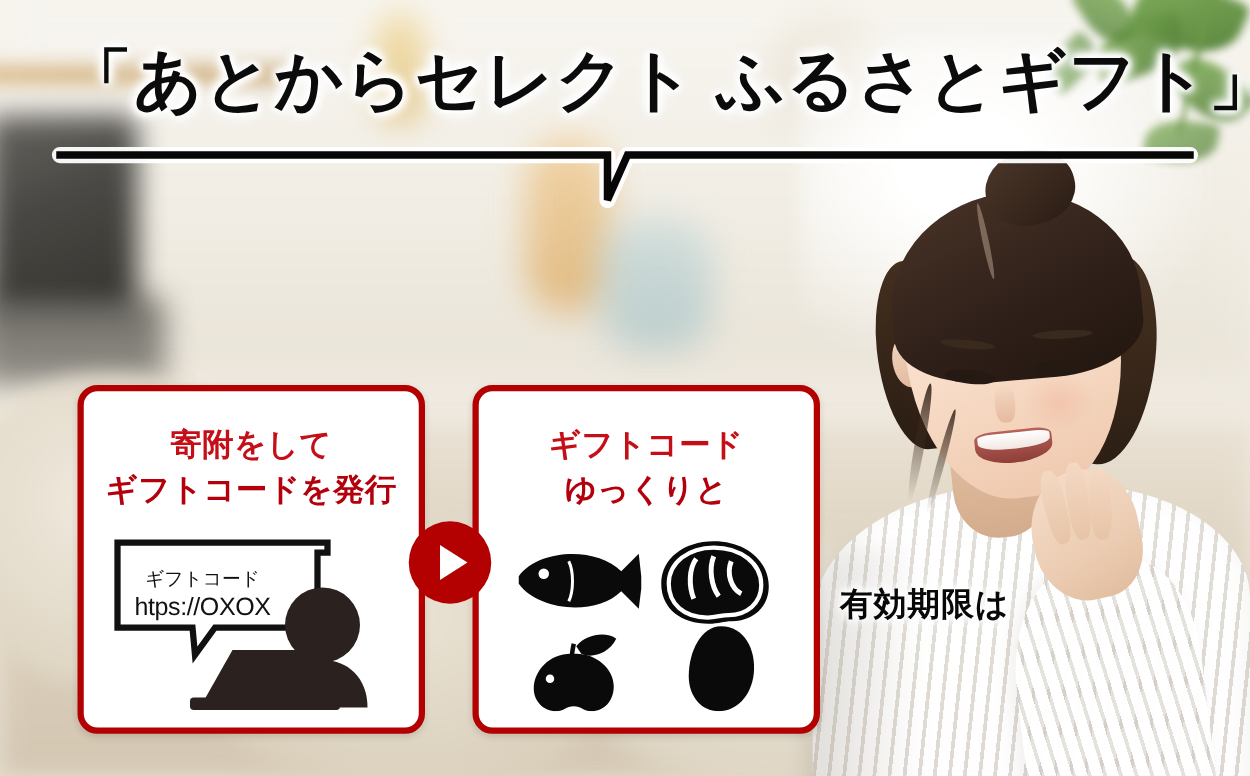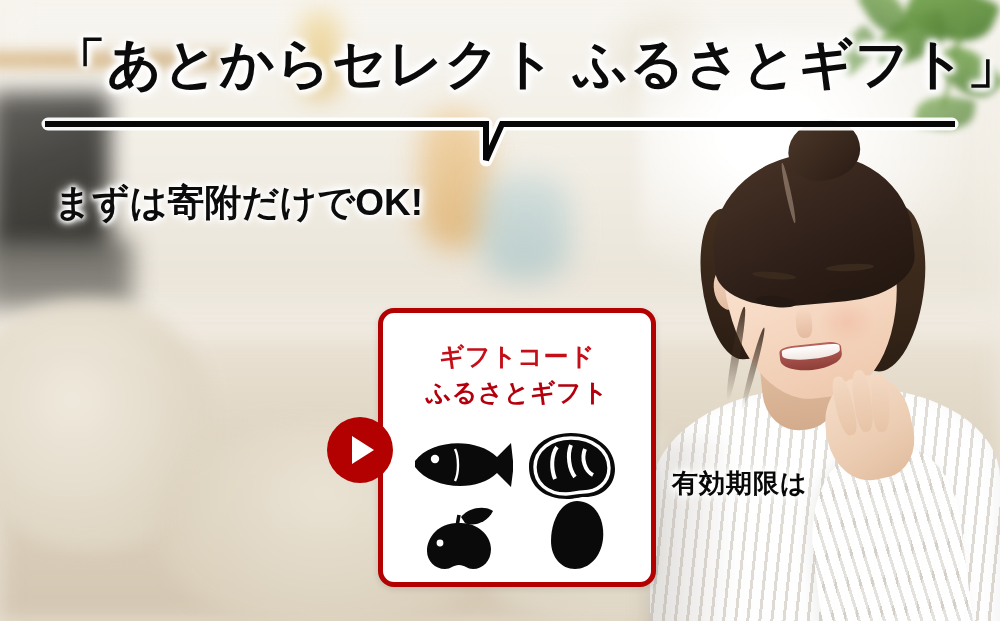--- a/index.html
+++ b/index.html
@@ -450,32 +450,59 @@
   <div class="headline">「あとからセレクト ふるさとギフト」とは</div>
 
   <div class="rule-wrap">
     <svg width="920" height="64" viewBox="0 0 920 64">
       <path d="M8 14 L446 14 L446 50 L462 14 L912 14" fill="none" stroke="#ffffff" stroke-width="13" stroke-linecap="round" stroke-linejoin="round" opacity="0.95"></path>
       <path d="M8 14 L446 14 L446 50 L462 14 L912 14" fill="none" stroke="#070707" stroke-width="6" stroke-linecap="square" stroke-linejoin="miter"></path>
     </svg>
   </div>
 
   <div class="subtitle">
-    <div>まずは寄附だけでOK!</div>
-  </div>
-
+  </div>
+
+  <div class="card" id="card-left">
+    <div class="card-title">
+      <div>寄附をして</div>
+      <div class="t2">ギフトコードを発行</div>
+    </div>
+
+    <div class="card-art">
+      <svg width="230" height="140" viewBox="0 0 230 140">
+
+        <path d="M8 6 H176 V14 H168 V74 H86 L70 96 L68 74 H8 Z" fill="#ffffff" stroke="#111111" stroke-width="5" stroke-linejoin="miter"></path>
+
+        <circle cx="172" cy="72" r="30" fill="#2b211e"></circle>
+
+        <path d="M142 138 C142 112 156 100 172 100 C192 100 208 114 208 138 Z" fill="#2b211e"></path>
+
+        <path d="M74 138 L100 92 H168 L168 138 Z" fill="#2b211e"></path>
+
+        <rect x="66" y="130" width="120" height="10" rx="3" fill="#2b211e"></rect>
+
+        <path d="M160 110 C176 112 186 122 188 136 L170 136 C168 126 162 120 156 118 Z" fill="#2b211e"></path>
+      </svg>
+    </div>
+
+    <div style="position:absolute;left:20px;top:142px;width:150px;text-align:center;line-height:1.25;">
+      <div style="font-size:15px;color:#111;font-weight:400;">ギフトコード</div>
+      <div style="font-size:20px;color:#111;font-weight:400;letter-spacing:-.3px;">htps://OXOX</div>
+    </div>
+  </div>
 
   <div class="arrow-btn">
     <div class="arrow-tri"></div>
   </div>
 
   <div class="card" id="card-right">
     <div class="card-title">
       <div>ギフトコード</div>
-      <div class="t2">ふるさとギフト</div>
+      <div class="t2">ゆっくりと</div>
     </div>
 
     <div class="card-art">
       <svg width="220" height="142" viewBox="0 0 220 142">
 
         <g>
           <path d="M8 34 C24 12 70 10 90 30 L104 16 L106 34 L106 44 L104 60 L90 46 C70 66 24 62 8 40 Z" fill="#0a0a0a"></path>
           <circle cx="28" cy="32" r="4.2" fill="#ffffff"></circle>
           <path d="M48 22 C52 30 52 46 48 54" fill="none" stroke="#ffffff" stroke-width="2.4"></path>
         </g>

